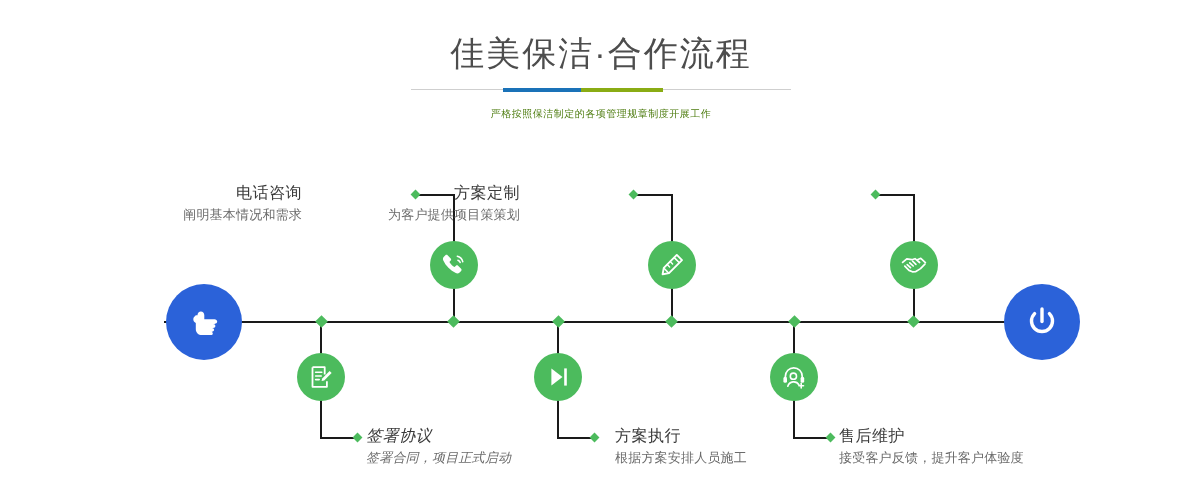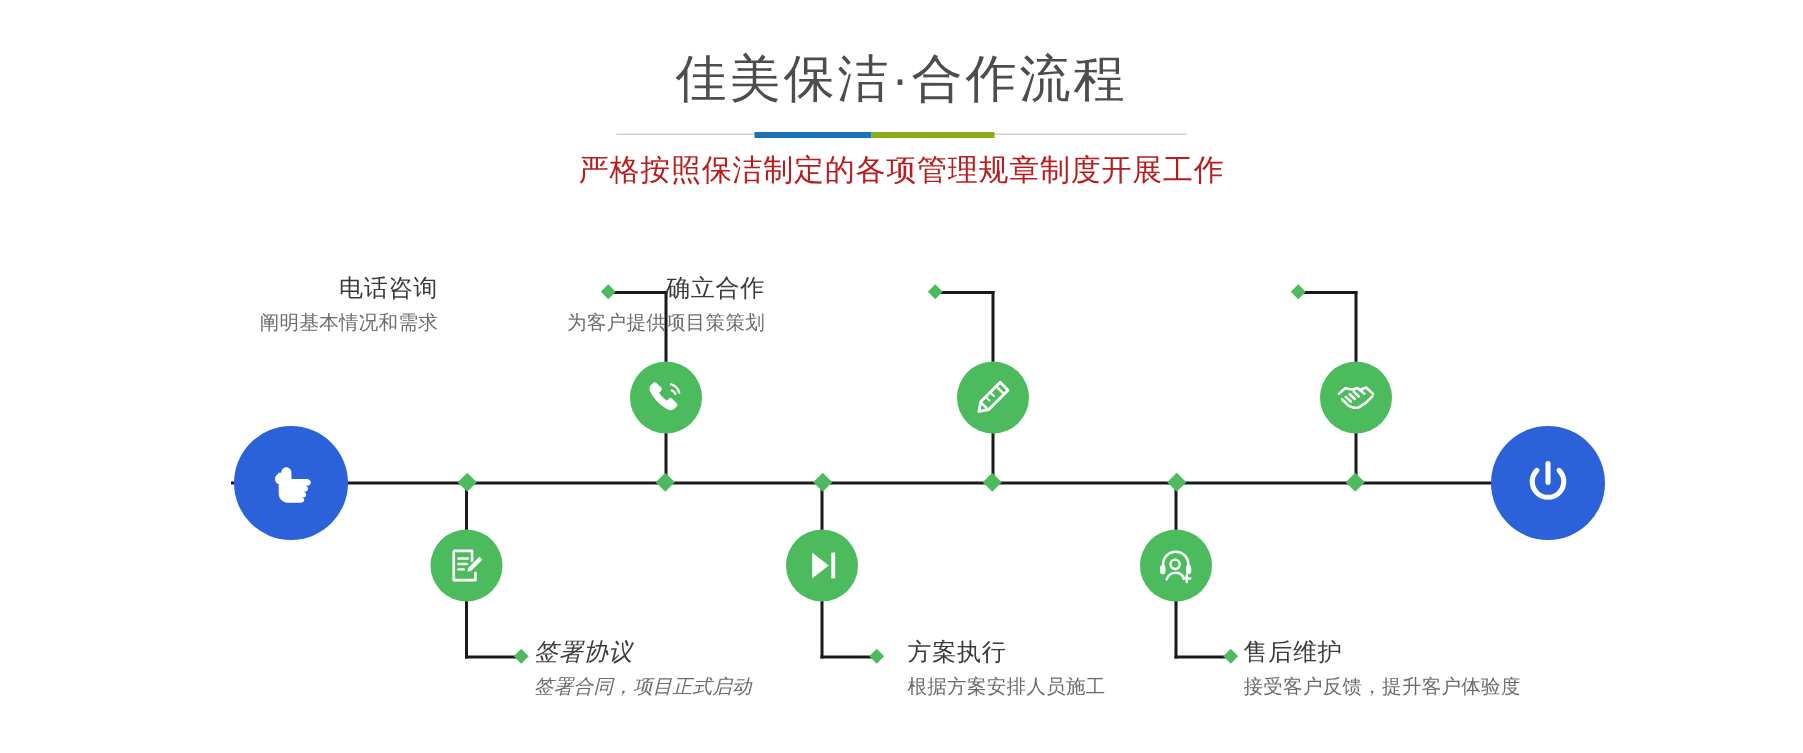--- a/index.html
+++ b/index.html
@@ -60,30 +60,30 @@
   .divider .seg-green {
     position: absolute;
     left: 170px;
     top: 0px;
     width: 82px;
     height: 4px;
     background: #8aac14;
   }
   .sub-title {
     margin: 12px 0 0 0;
-    font-size: 20px;
+    font-size: 10px;
     line-height: 20px;
-    color: #b91c1c;
+    color: #4d7c0f;
     letter-spacing: 0.5px;
   }
 
   
   .diagram {
     position: absolute;
-    left: 4px;
+    left: 14px;
     top: 0;
     width: 1094px;
     height: 502px;
   }
   .axis {
     position: absolute;
     left: 150px;
     top: 321px;
     width: 902px;
     height: 2px;
@@ -260,21 +260,21 @@
         <svg width="28" height="28" viewBox="0 0 28 28">
           <path fill="none" stroke="#ffffff" stroke-width="1.9" stroke-linejoin="round" d="M18.8 3.9l5.2 5.2-13 13-6.4 1.2 1.2-6.4 13-13z"></path>
           <line x1="16.2" y1="6.6" x2="21.4" y2="11.8" stroke="#ffffff" stroke-width="1.6"></line>
           <line x1="5.7" y1="17" x2="10.9" y2="22.2" stroke="#ffffff" stroke-width="1.6"></line>
           <line x1="9.2" y1="13.6" x2="11.6" y2="16" stroke="#ffffff" stroke-width="1.4" stroke-linecap="round"></line>
           <line x1="12.2" y1="10.6" x2="14.6" y2="13" stroke="#ffffff" stroke-width="1.4" stroke-linecap="round"></line>
         </svg>
       </span>
     </div>
     <div class="label top" style="right:588px; top:183px;">
-      <div class="lbl-title">确立合作</div>
+      <div class="lbl-title">方案定制</div>
       <div class="lbl-desc">为客户提供项目策策划</div>
     </div>
 
     <div class="vline" style="left:543px; top:321px; height:118px;"></div>
     <div class="hline" style="left:543px; top:437px; width:36px;"></div>
     <div class="diamond small" style="left:577px; top:434px;"></div>
     <div class="diamond" style="left:540px; top:317px;"></div>
     <div class="node-circle" style="left:520px; top:353px;">
       <span>
         <svg width="28" height="28" viewBox="0 0 28 28">

